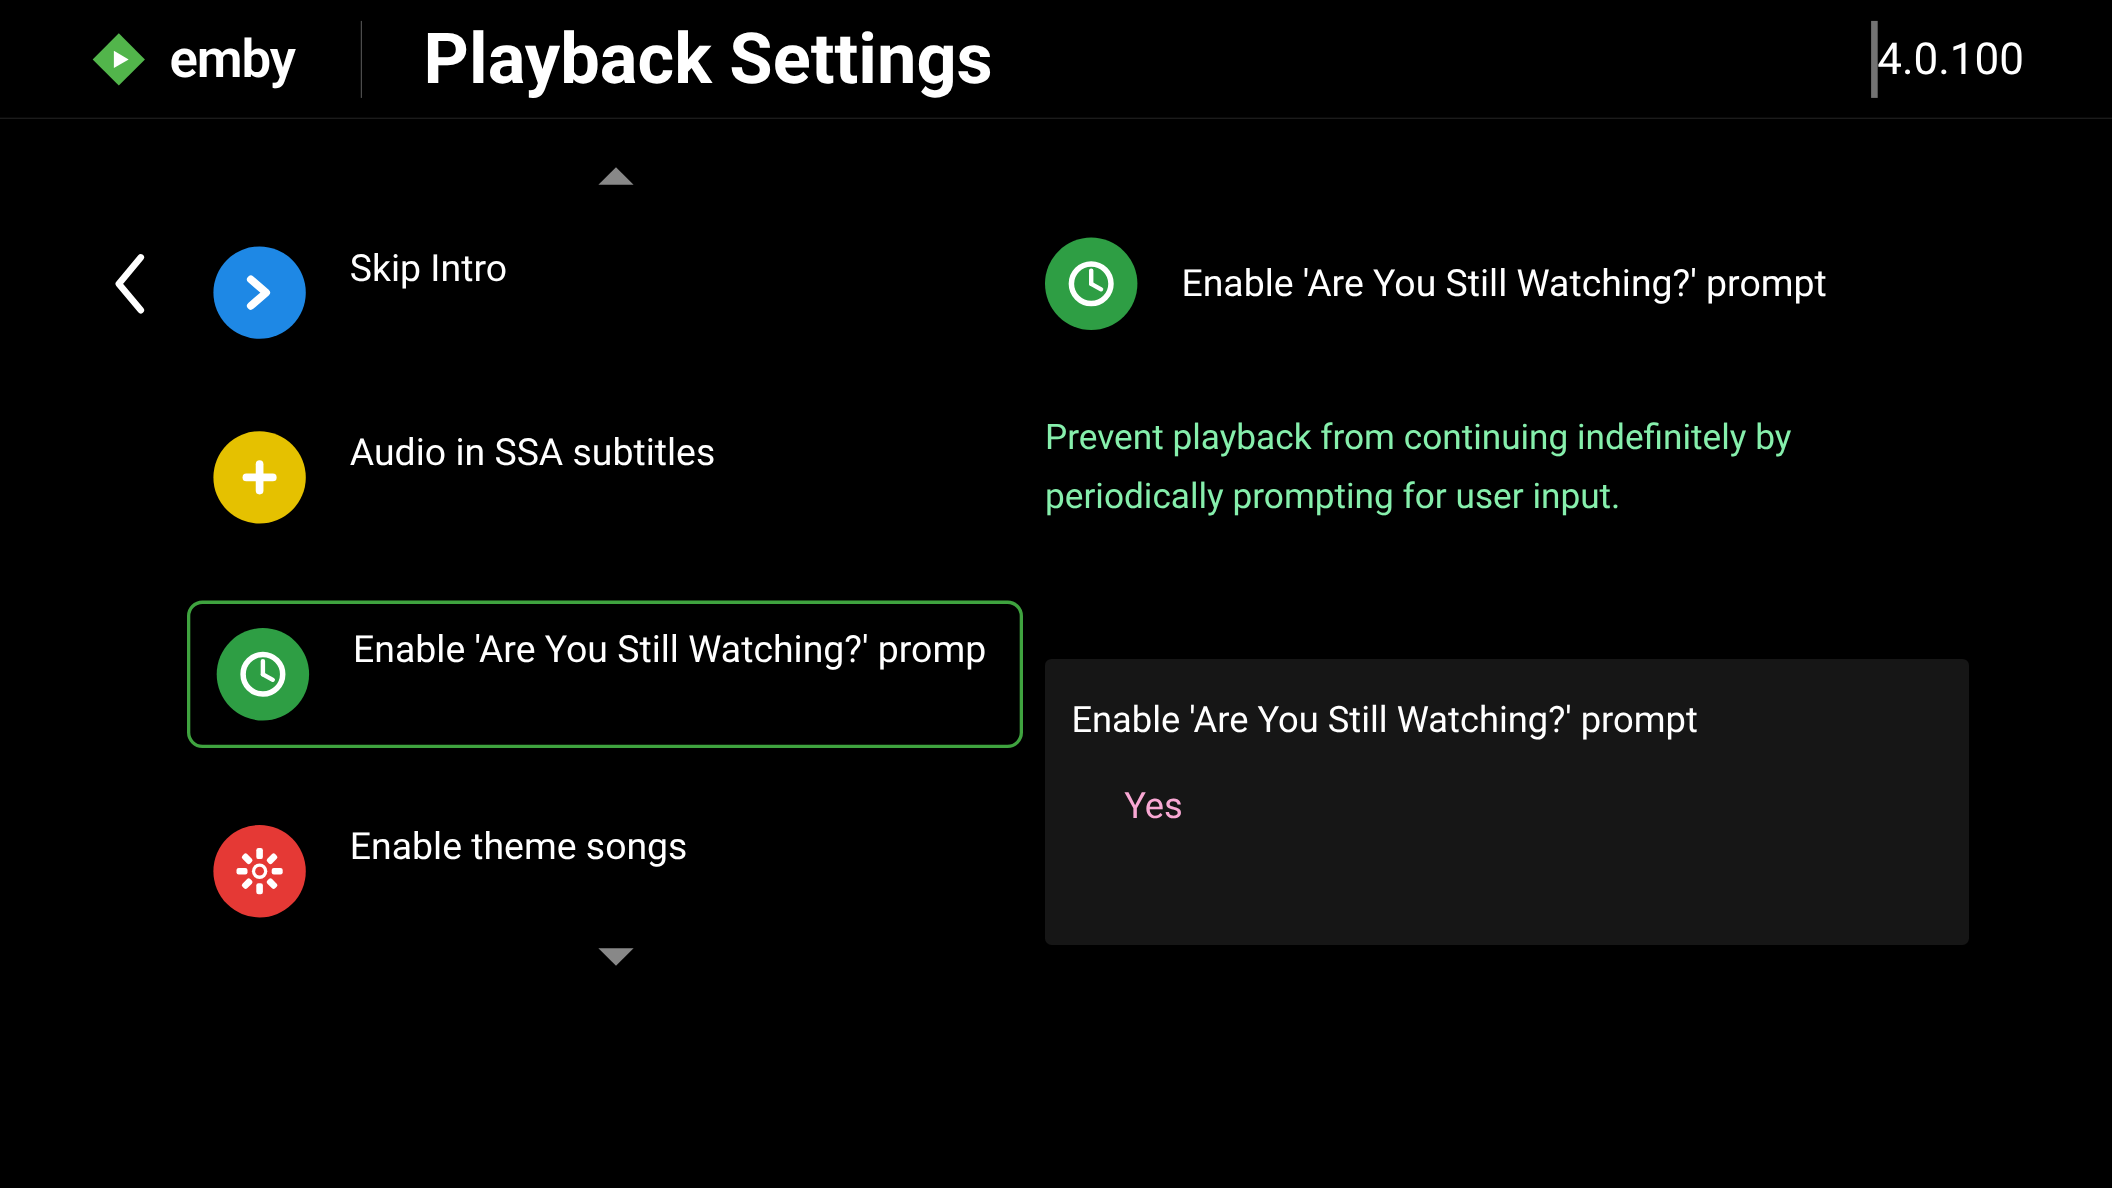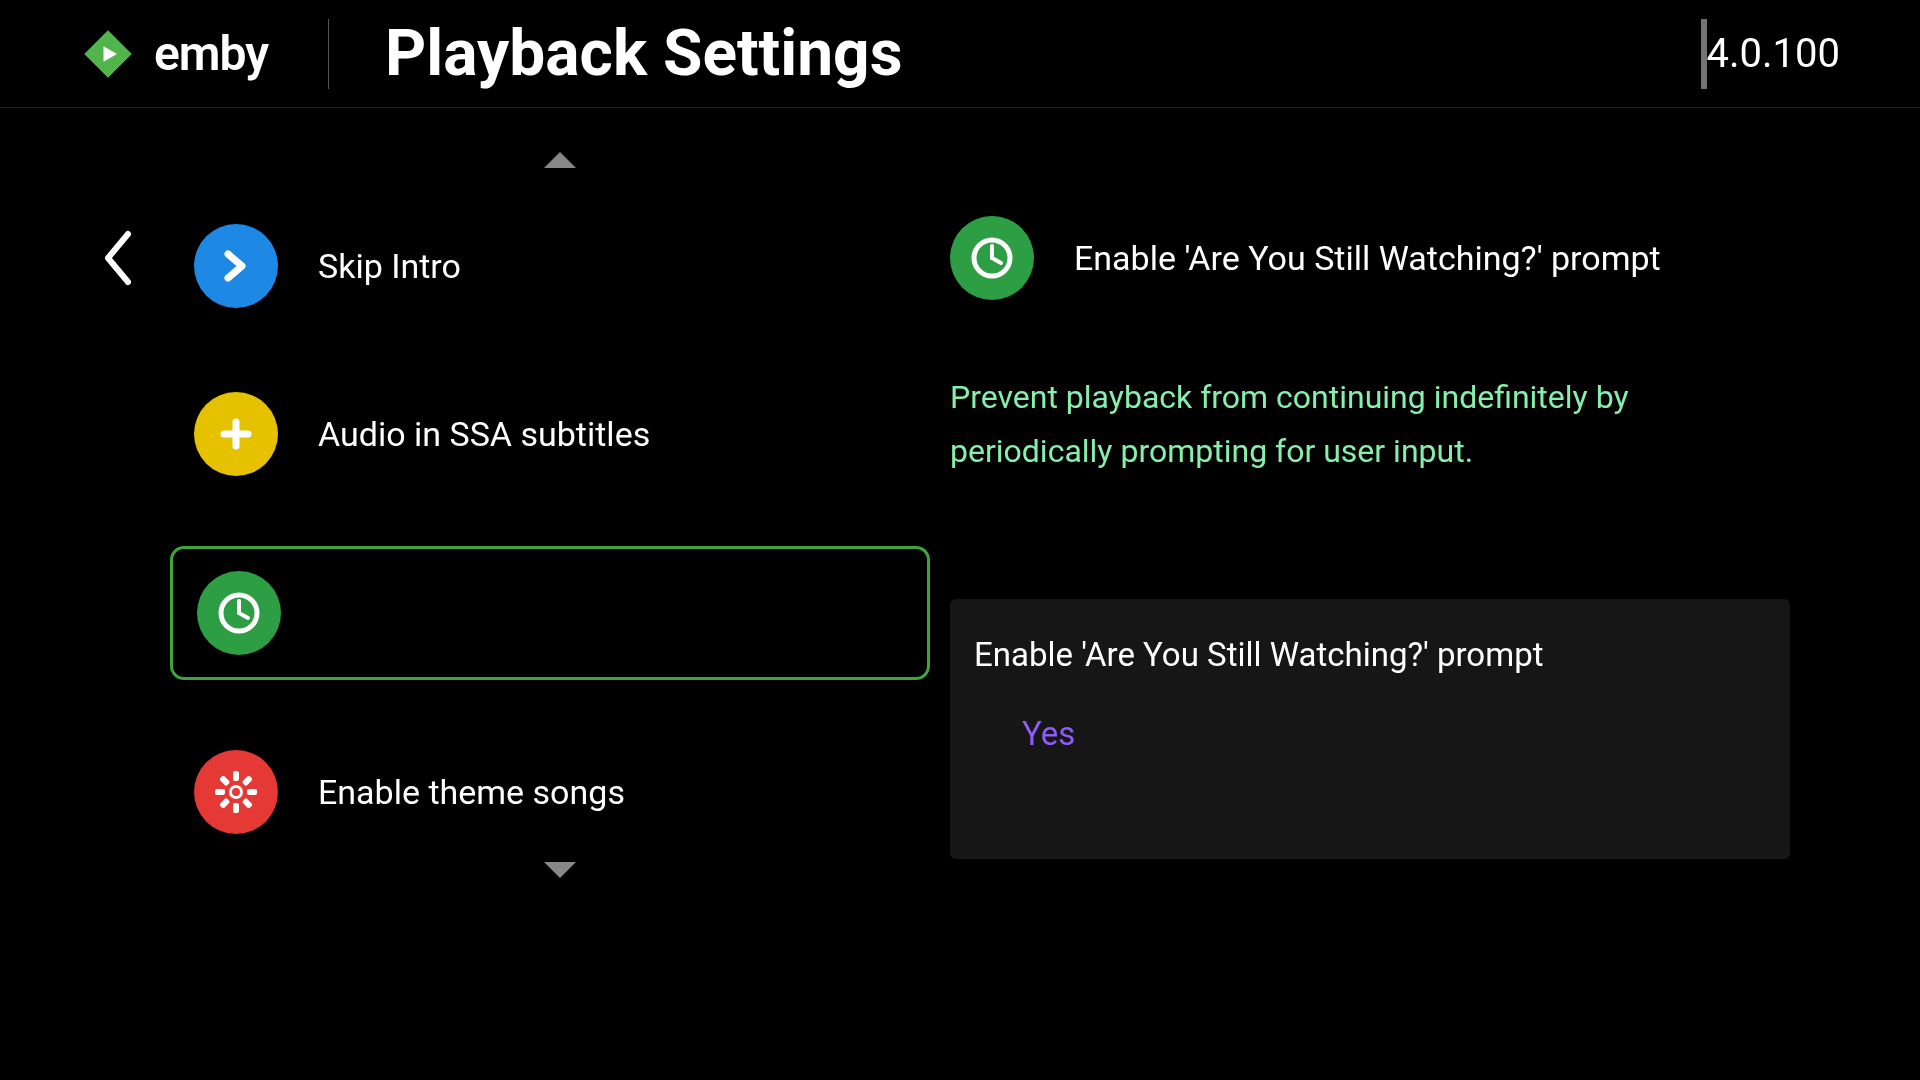--- a/index.html
+++ b/index.html
@@ -81,21 +81,21 @@
 
   .menu-list {
     display: flex;
     flex-direction: column;
     gap: 56px;
     margin-left: 80px;
     padding-top: 18px;
   }
   .menu-item {
     display: flex;
-    align-items: center;
+    align-items: flex-start;
     gap: 40px;
     width: 760px;
     padding: 14px 24px;
     border-radius: 14px;
   }
   .menu-item.selected {
     border: 3px solid #3fa33f;
     padding: 22px 24px;
   }
   .menu-label {
@@ -148,21 +148,21 @@
     padding: 36px 40px 60px 24px;
     min-height: 260px;
   }
   .setting-card-title {
     font-size: 33px;
     font-weight: 400;
     margin-bottom: 40px;
   }
   .setting-card-value {
     font-size: 33px;
-    color: #8b5cf6;
+    color: #f9a8d4;
     padding-left: 48px;
   }
 
   svg { display: block; }
 </style>
 </head>
 <body>
 
 <div class="header">
   <div class="logo-wrap">
@@ -221,20 +221,21 @@
 
 
       <div class="menu-item selected">
         <div class="icon-circle ic-green">
           <svg width="52" height="52" viewBox="0 0 52 52">
             <circle cx="26" cy="26" r="18" fill="none" stroke="#fff" stroke-width="5"></circle>
             <line x1="26" y1="26" x2="26" y2="14" stroke="#fff" stroke-width="4" stroke-linecap="round"></line>
             <line x1="26" y1="26" x2="35" y2="31" stroke="#fff" stroke-width="4" stroke-linecap="round"></line>
           </svg>
         </div>
+        <div class="menu-label">Enable 'Are You Still Watching?' promp</div>
       </div>
 
       <div class="menu-item">
         <div class="icon-circle ic-red">
           <svg width="46" height="46" viewBox="0 0 46 46">
             <g fill="#fff">
               <circle cx="23" cy="23" r="7"></circle>
               <rect x="20" y="2" width="6" height="10" rx="2"></rect>
               <rect x="20" y="34" width="6" height="10" rx="2"></rect>
               <rect x="2" y="20" width="10" height="6" rx="2"></rect>

